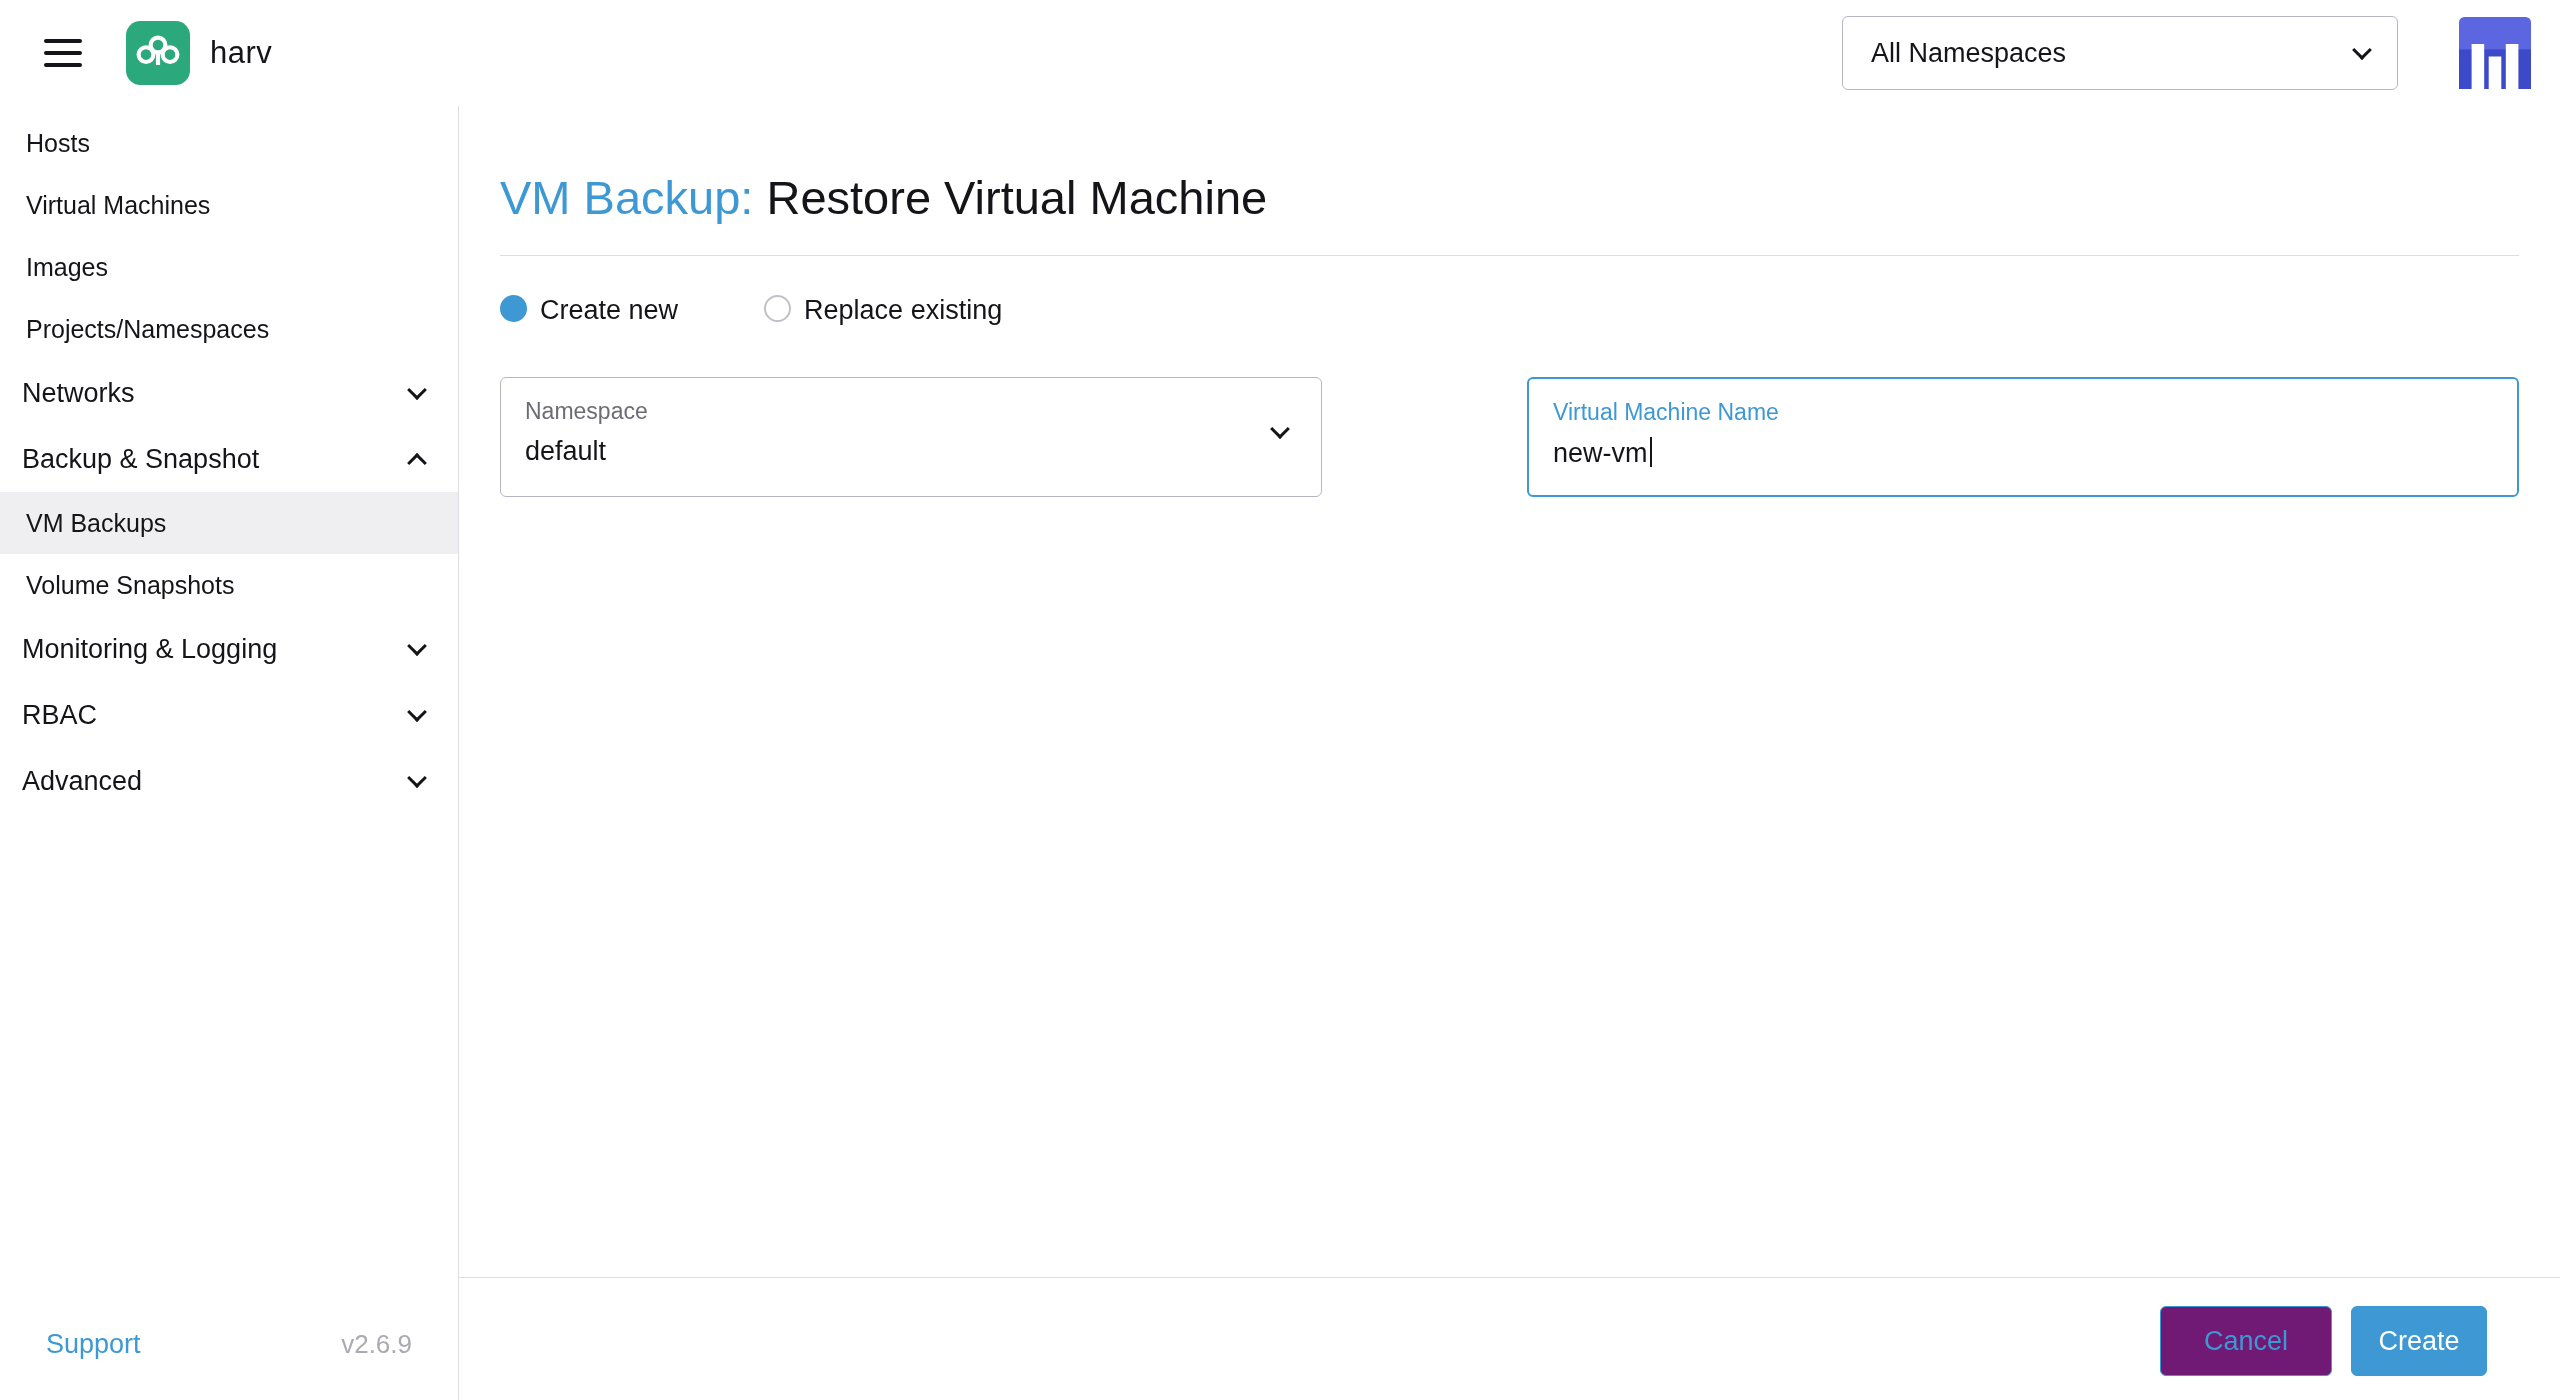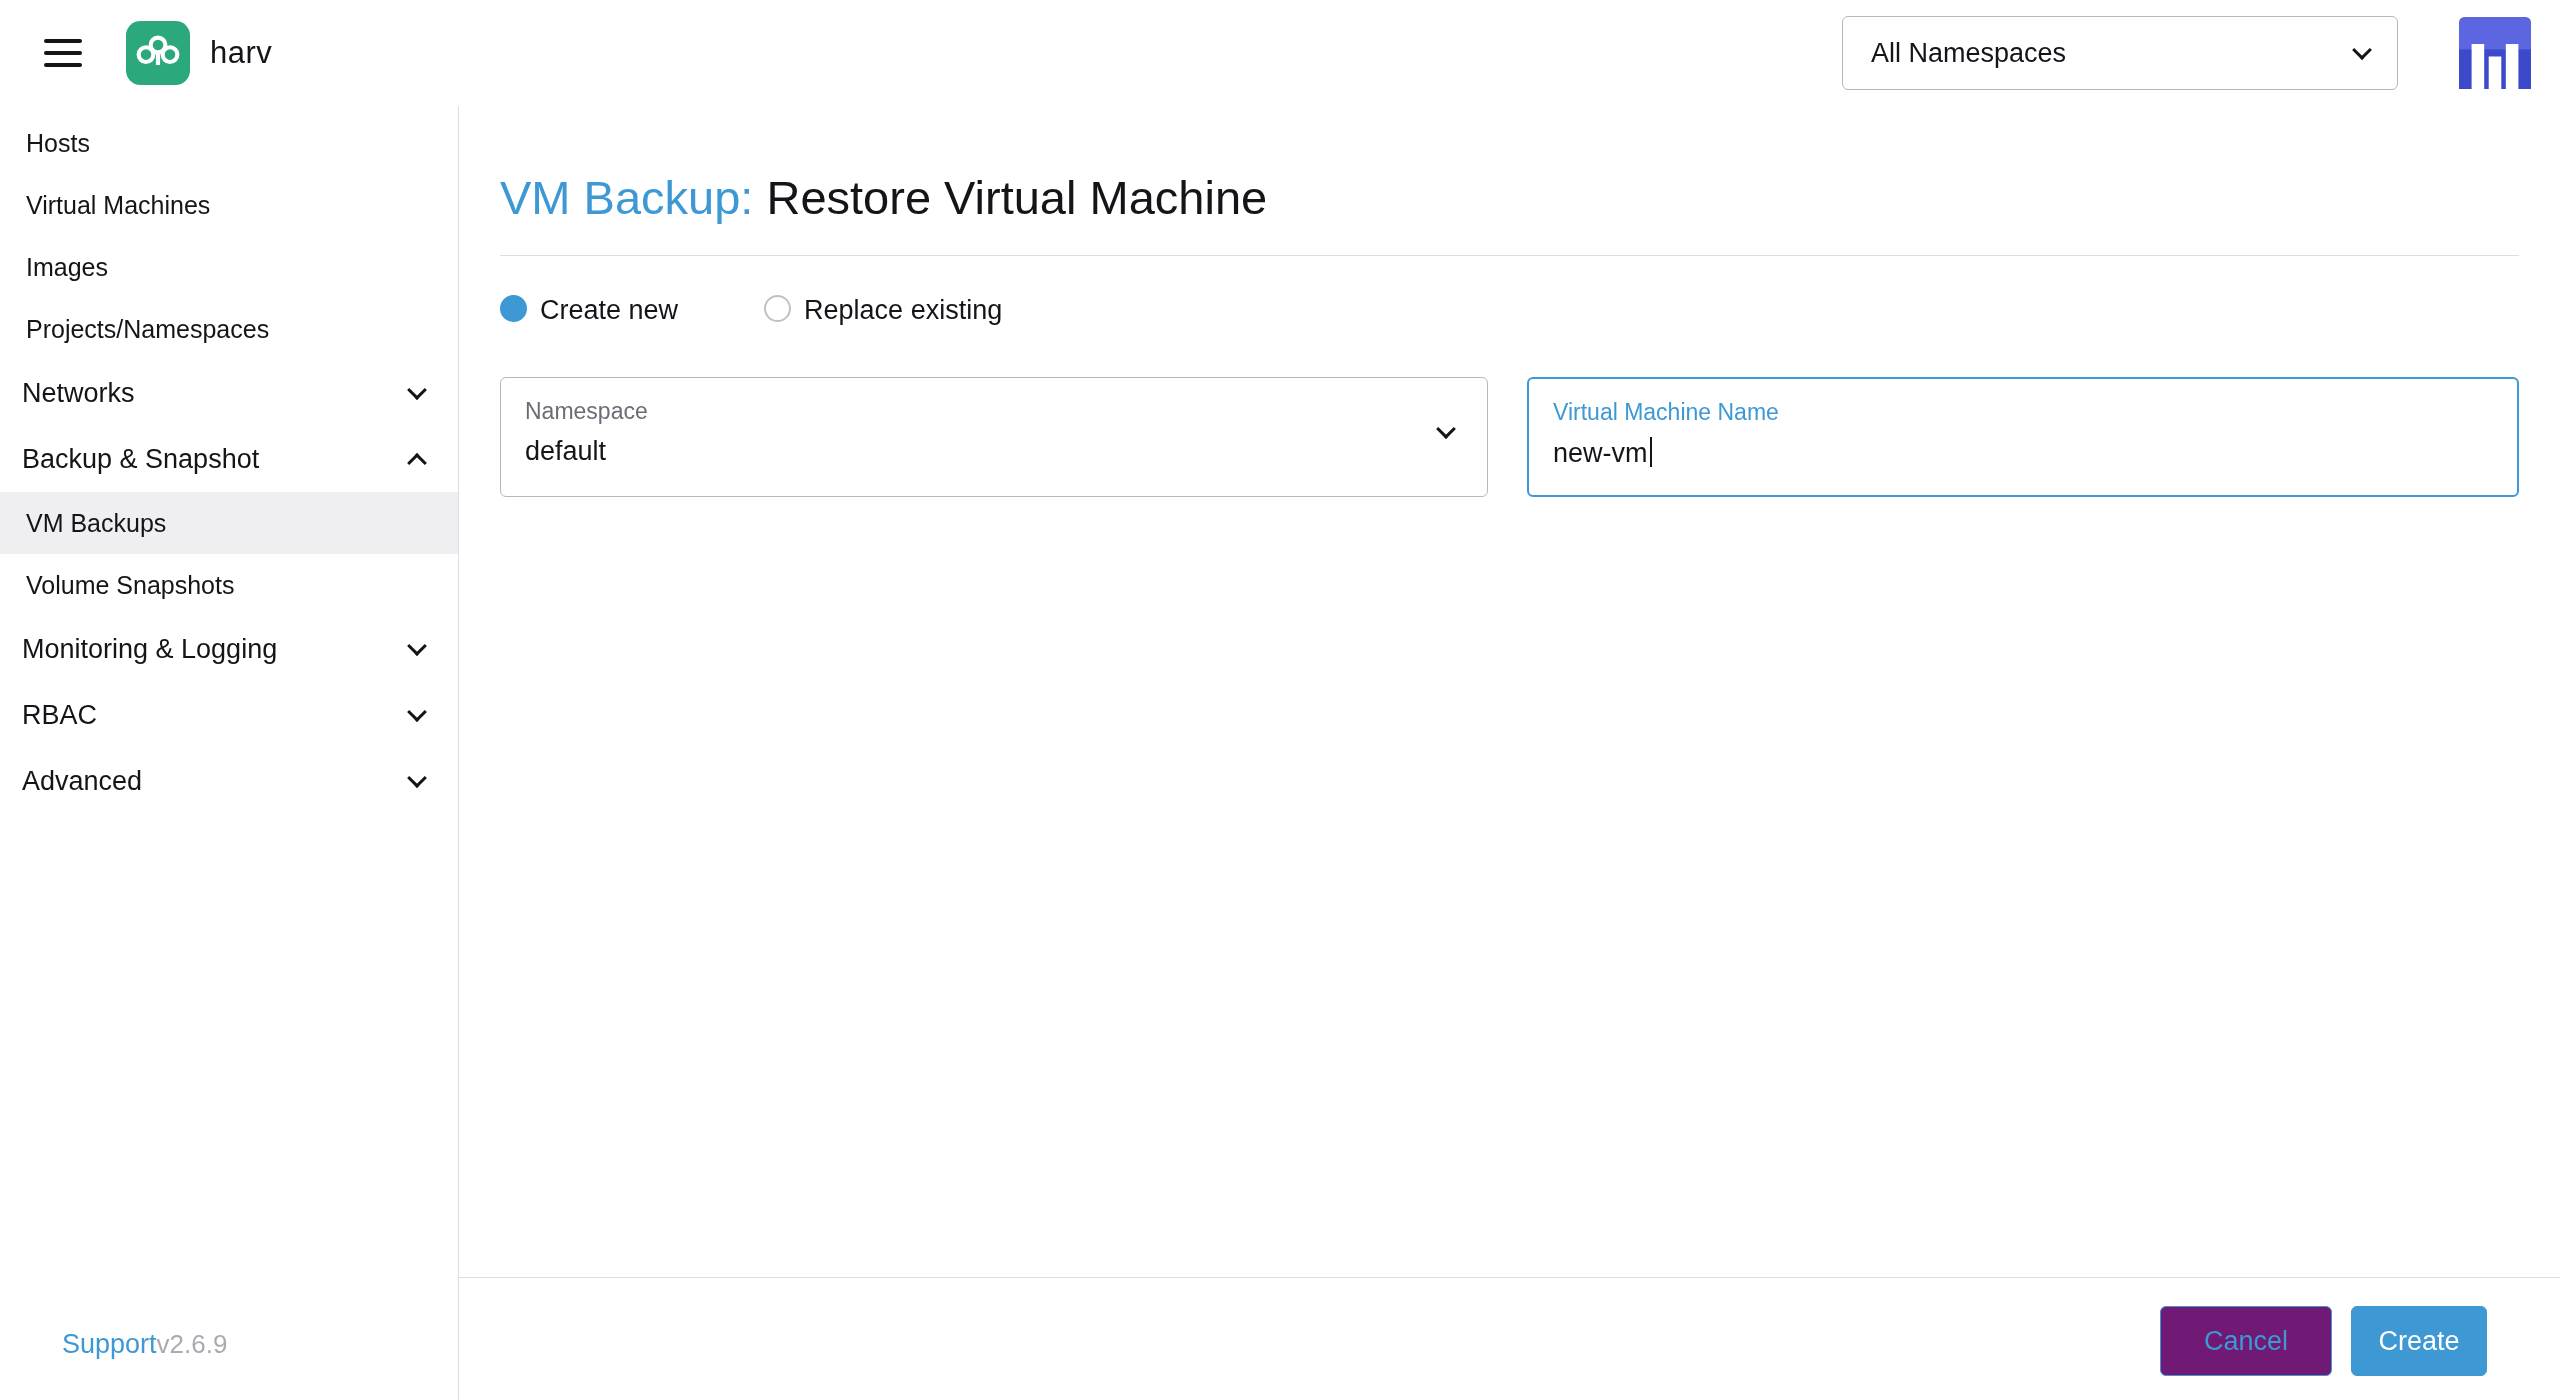--- a/index.html
+++ b/index.html
@@ -41,23 +41,22 @@
     padding:0 34px 0 22px; font-size:27px; cursor:pointer; color:#141419;
   }
   .chev {
     width:14px; height:14px;
     border-right:3px solid #141419; border-bottom:3px solid #141419;
     transform:rotate(45deg); margin-top:-6px; flex:0 0 auto;
   }
   .chev.up { transform:rotate(-135deg); margin-top:8px; }
   .sidebar-footer {
     position:absolute; bottom:0; left:0; right:0; height:112px;
-    display:flex; align-items:center; 
+    display:flex; align-items:center; justify-content:space-between;
     padding:0 46px;
-    margin-left:16px;
   }
   .support-link { color:#3d98d3; font-size:27px; cursor:pointer; }
   .version-text { color:#aaaab2; font-size:26px; }
 
   
   .main { position:absolute; top:106px; left:459px; right:0; bottom:0; background:#fff; }
   .page-title { position:absolute; left:41px; top:64px; font-size:47px; font-weight:400; white-space:nowrap; }
   .title-prefix { color:#3d98d3; }
   .title-main { color:#141419; }
   .title-divider { position:absolute; left:41px; right:41px; top:149px; height:1px; background:#dcdee7; }
@@ -72,21 +71,21 @@
 
   .field-box {
     position:absolute; height:120px; background:#fff;
     border:1px solid #b6b6c2; border-radius:6px; cursor:pointer;
   }
   .field-box.focused { border:2px solid #3d98d3; }
   .field-label { position:absolute; left:24px; top:20px; font-size:23px; color:#6c6c76; }
   .field-box.focused .field-label { color:#3d98d3; }
   .field-value { position:absolute; left:24px; top:58px; font-size:27px; color:#141419; white-space:nowrap; }
   .field-chev { position:absolute; right:34px; top:50px; }
-  .box-namespace { left:41px; top:271px; width:988px; }
+  .box-namespace { left:41px; top:271px; width:822px; }
   .box-vmname   { left:1068px; top:271px; width:992px; }
   .box-backup   { left:41px; top:433px; width:2019px; }
 
   .caret {
     display:inline-block; width:2px; height:30px; background:#141419;
     margin-left:2px; vertical-align:-5px;
     animation:blink 1.06s step-end infinite;
   }
   @keyframes blink { 50% { opacity:0; } }
 

